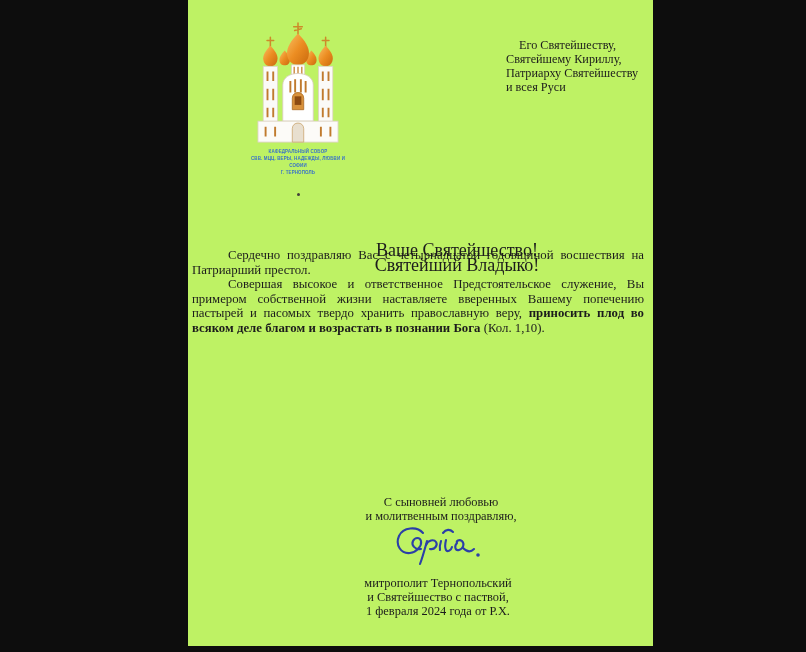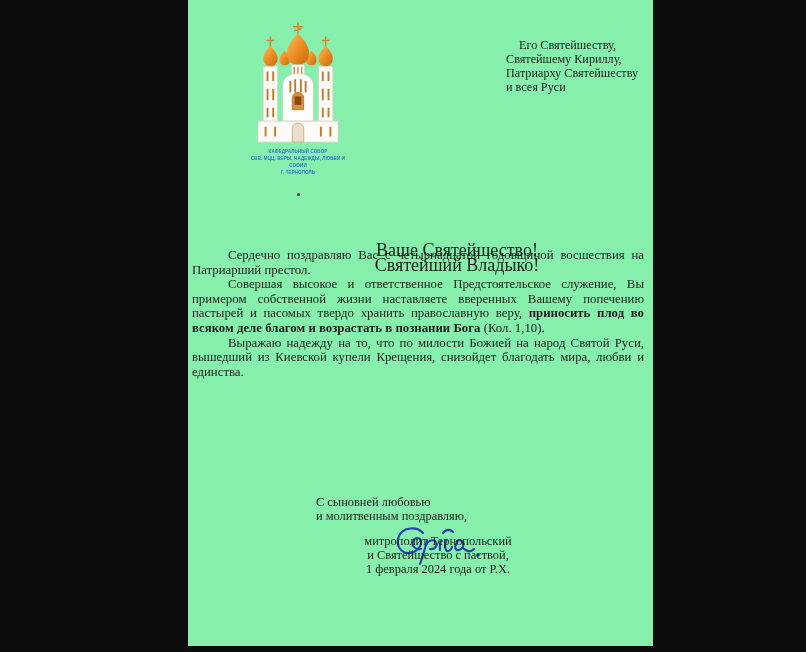--- a/index.html
+++ b/index.html
@@ -16,21 +16,21 @@
     width: 806px;
     height: 652px;
     background: #0d0d0d;
   }
   .paper {
     position: absolute;
     left: 188px;
     top: 0;
     width: 465px;
     height: 646px;
-    background: #86efac;
+    background: #bef264;
     color: #1c1c1c;
   }
   
   .emblem {
     position: absolute;
     left: 35px;
     top: 22px;
     width: 150px;
     text-align: center;
   }
@@ -87,34 +87,35 @@
     margin: 0;
     text-indent: 36px;
   }
   .quote-bold { font-weight: bold; }
   
   .closing {
     position: absolute;
     left: 128px;
     top: 495px;
     width: 250px;
+    text-align: center;
     font-size: 12.4px;
     line-height: 14px;
   }
   .signature {
     position: absolute;
     left: 203px;
     top: 524px;
     width: 110px;
     height: 44px;
   }
   .sign-block {
     position: absolute;
     left: 125px;
-    top: 534px;
+    top: 576px;
     width: 250px;
     text-align: center;
     font-size: 12.4px;
     line-height: 14px;
   }
 </style>
 </head>
 <body>
 
 <div class="stage">
@@ -180,21 +181,20 @@
     </div>
 
     <div class="salutation">
       <div>Ваше Святейшество!</div>
       <div>Святейший Владыко!</div>
     </div>
 
     <div class="letter-body">
       <p>Сердечно поздравляю Вас с четырнадцатой годовщиной восшествия на Патриарший престол.</p>
       <p><span>Совершая высокое и ответственное Предстоятельское служение, Вы примером собственной жизни наставляете вверенных Вашему попечению пастырей и пасомых твердо хранить православную веру, </span><span class="quote-bold">приносить плод во всяком деле благом и возрастать в познании Бога</span><span> (Кол. 1,10).</span></p>
-      <p>Выражаю надежду на то, что по милости Божией на народ Святой Руси, вышедший из Киевской купели Крещения, снизойдет благодать мира, любви и единства.</p>
     </div>
 
     <div class="closing">
       <div>С сыновней любовью</div>
       <div>и молитвенным поздравляю,</div>
     </div>
 
     <div class="signature">
       <svg width="110" height="44" viewBox="0 0 110 44">
         <g fill="none" stroke="#2b3fa8" stroke-width="2.1" stroke-linecap="round" stroke-linejoin="round">

